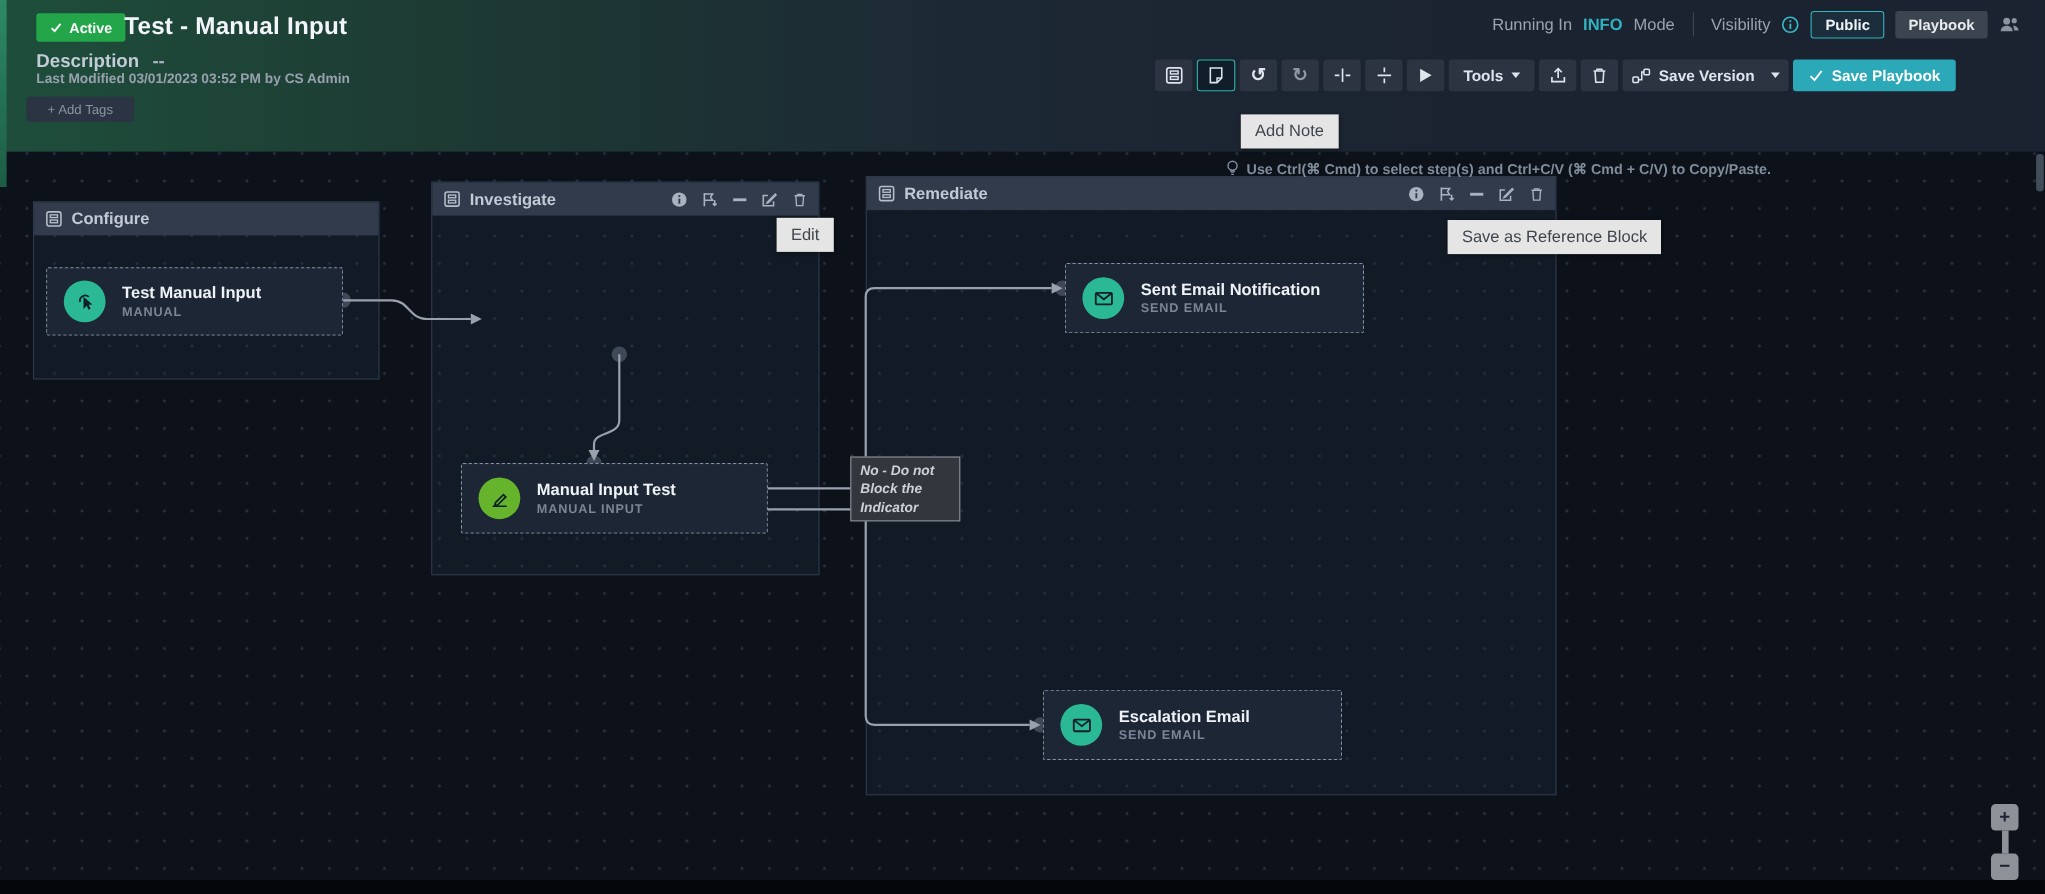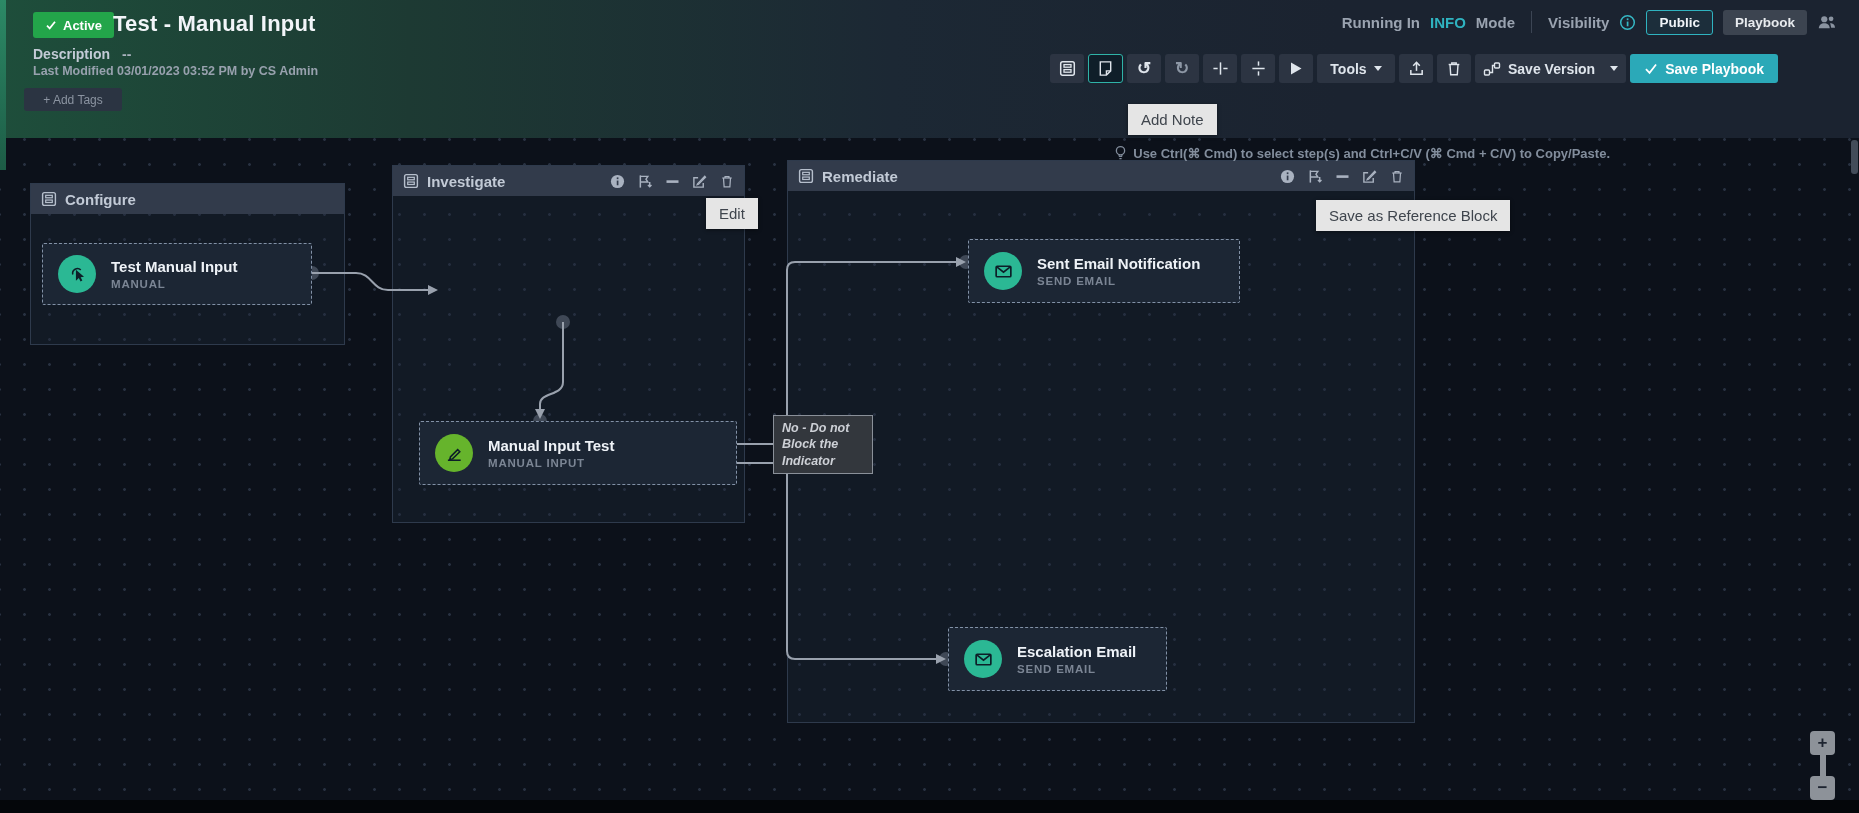--- a/index.html
+++ b/index.html
@@ -8,29 +8,29 @@
 
   
   .app-header { position:absolute; left:0; top:0; width:1859px; height:138px;
     background:linear-gradient(to right,#1e4e3b,#1d3a33 22%,#1c2834 48%,#1b2330 72%,#1b2330); }
   .left-strip { position:absolute; left:0; top:0; width:6px; height:170px;
     background:linear-gradient(#2c8a66,#1d5c46); z-index:5; }
   .status-badge { position:absolute; left:33px; top:12px; height:26px; padding:0 12px;
     background:#23a54a; border-radius:3px; display:flex; align-items:center; gap:6px;
     color:#fff; font-size:13px; font-weight:bold; }
   .pb-title { position:absolute; left:113px; top:11px; color:#f2f5f9; font-size:22px; font-weight:bold; letter-spacing:.2px; }
-  .desc-row { position:absolute; left:33px; top:46px; font-size:14px; font-weight:bold; color:#c3cbd6; display:flex; gap:12px; }
+  .desc-row { position:absolute; left:33px; top:46px; font-size:17px; font-weight:bold; color:#c3cbd6; display:flex; gap:12px; }
   .desc-row .dashes { color:#aab3bf; }
   .modified-row { position:absolute; left:33px; top:64px; font-size:12.5px; font-weight:bold; color:#98a1ae; }
   .add-tags-btn { position:absolute; left:24px; top:88px; width:98px; height:23px; background:#2b3442;
     border-radius:3px; color:#8b94a1; font-size:12px; display:flex; align-items:center; justify-content:center; }
 
   
   .meta-row { position:absolute; top:9px; right:22px; display:flex; align-items:center; gap:10px; height:26px; }
-  .meta-text { color:#9aa3b0; font-size:15px; font-weight:bold; }
+  .meta-text { color:#9aa3b0; font-size:15px; font-weight:normal; }
   .meta-mode { color:#36b7c4; font-size:15px; font-weight:bold; }
   .meta-divider { width:1px; height:22px; background:#3c4554; margin:0 6px; }
   .pill { height:25px; padding:0 12px; border-radius:3px; display:flex; align-items:center; font-size:13.5px; font-weight:bold; }
   .pill-public { border:1px solid #2fb3c0; background:rgba(47,179,192,.08); color:#f0f4f8; }
   .pill-private { background:#3c4450; color:#e8ebef; }
   .icon-grey { color:#8a93a0; display:flex; align-items:center; }
 
   
   .toolbar { position:absolute; top:54px; right:81px; display:flex; gap:4px; height:29px; }
   .tb-btn { height:29px; min-width:34px; padding:0 8px; background:#2c3442; border-radius:3px;
@@ -316,21 +316,21 @@
           <path d="M8.5 5.5 8.5 16 11.3 13.3 12.9 16.7 14.6 15.8 13 12.5 16.2 12.1 Z" fill="#0d1f28"></path>
         </svg>
     </div>
     <div>
       <div class="node-title">Test Manual Input</div>
       <div class="node-sub">MANUAL</div>
     </div>
   </div>
 
 
-  <div class="node" style="left:419px; top:283px; width:318px;">
+  <div class="node" style="left:419px; top:283px; width:279px;">
     <div class="node-circle" style="background-color: rgb(102, 180, 44);">
       <svg width="20" height="20" viewBox="0 0 18 18">
           <path d="M3.5 15.5h11.5" stroke="#0d1f28" stroke-width="1.4"></path>
           <path d="M5.8 12.5 12.3 6l1.9 1.9-6.5 6.4-2.5.6z" fill="none" stroke="#0d1f28" stroke-width="1.4"></path>
         </svg>
     </div>
     <div>
       <div class="node-title">Manual Input Test</div>
       <div class="node-sub">MANUAL INPUT</div>
     </div>
@@ -342,21 +342,21 @@
           <rect x="3" y="5" width="14" height="10" rx="1" fill="none" stroke="#0d1f28" stroke-width="1.6"></rect>
           <path d="M3.6 5.6 10 10.6 16.4 5.6" fill="none" stroke="#0d1f28" stroke-width="1.6"></path>
         </svg>
     </div>
     <div>
       <div class="node-title">Sent Email Notification</div>
       <div class="node-sub">SEND EMAIL</div>
     </div>
   </div>
 
-  <div class="node" style="left:948px; top:489px; width:219px;">
+  <div class="node" style="left:948px; top:489px; width:272px;">
     <div class="node-circle" style="background-color: rgb(43, 184, 148);">
       <svg width="21" height="21" viewBox="0 0 20 20">
           <rect x="3" y="5" width="14" height="10" rx="1" fill="none" stroke="#0d1f28" stroke-width="1.6"></rect>
           <path d="M3.6 5.6 10 10.6 16.4 5.6" fill="none" stroke="#0d1f28" stroke-width="1.6"></path>
         </svg>
     </div>
     <div>
       <div class="node-title">Escalation Email</div>
       <div class="node-sub">SEND EMAIL</div>
     </div>

